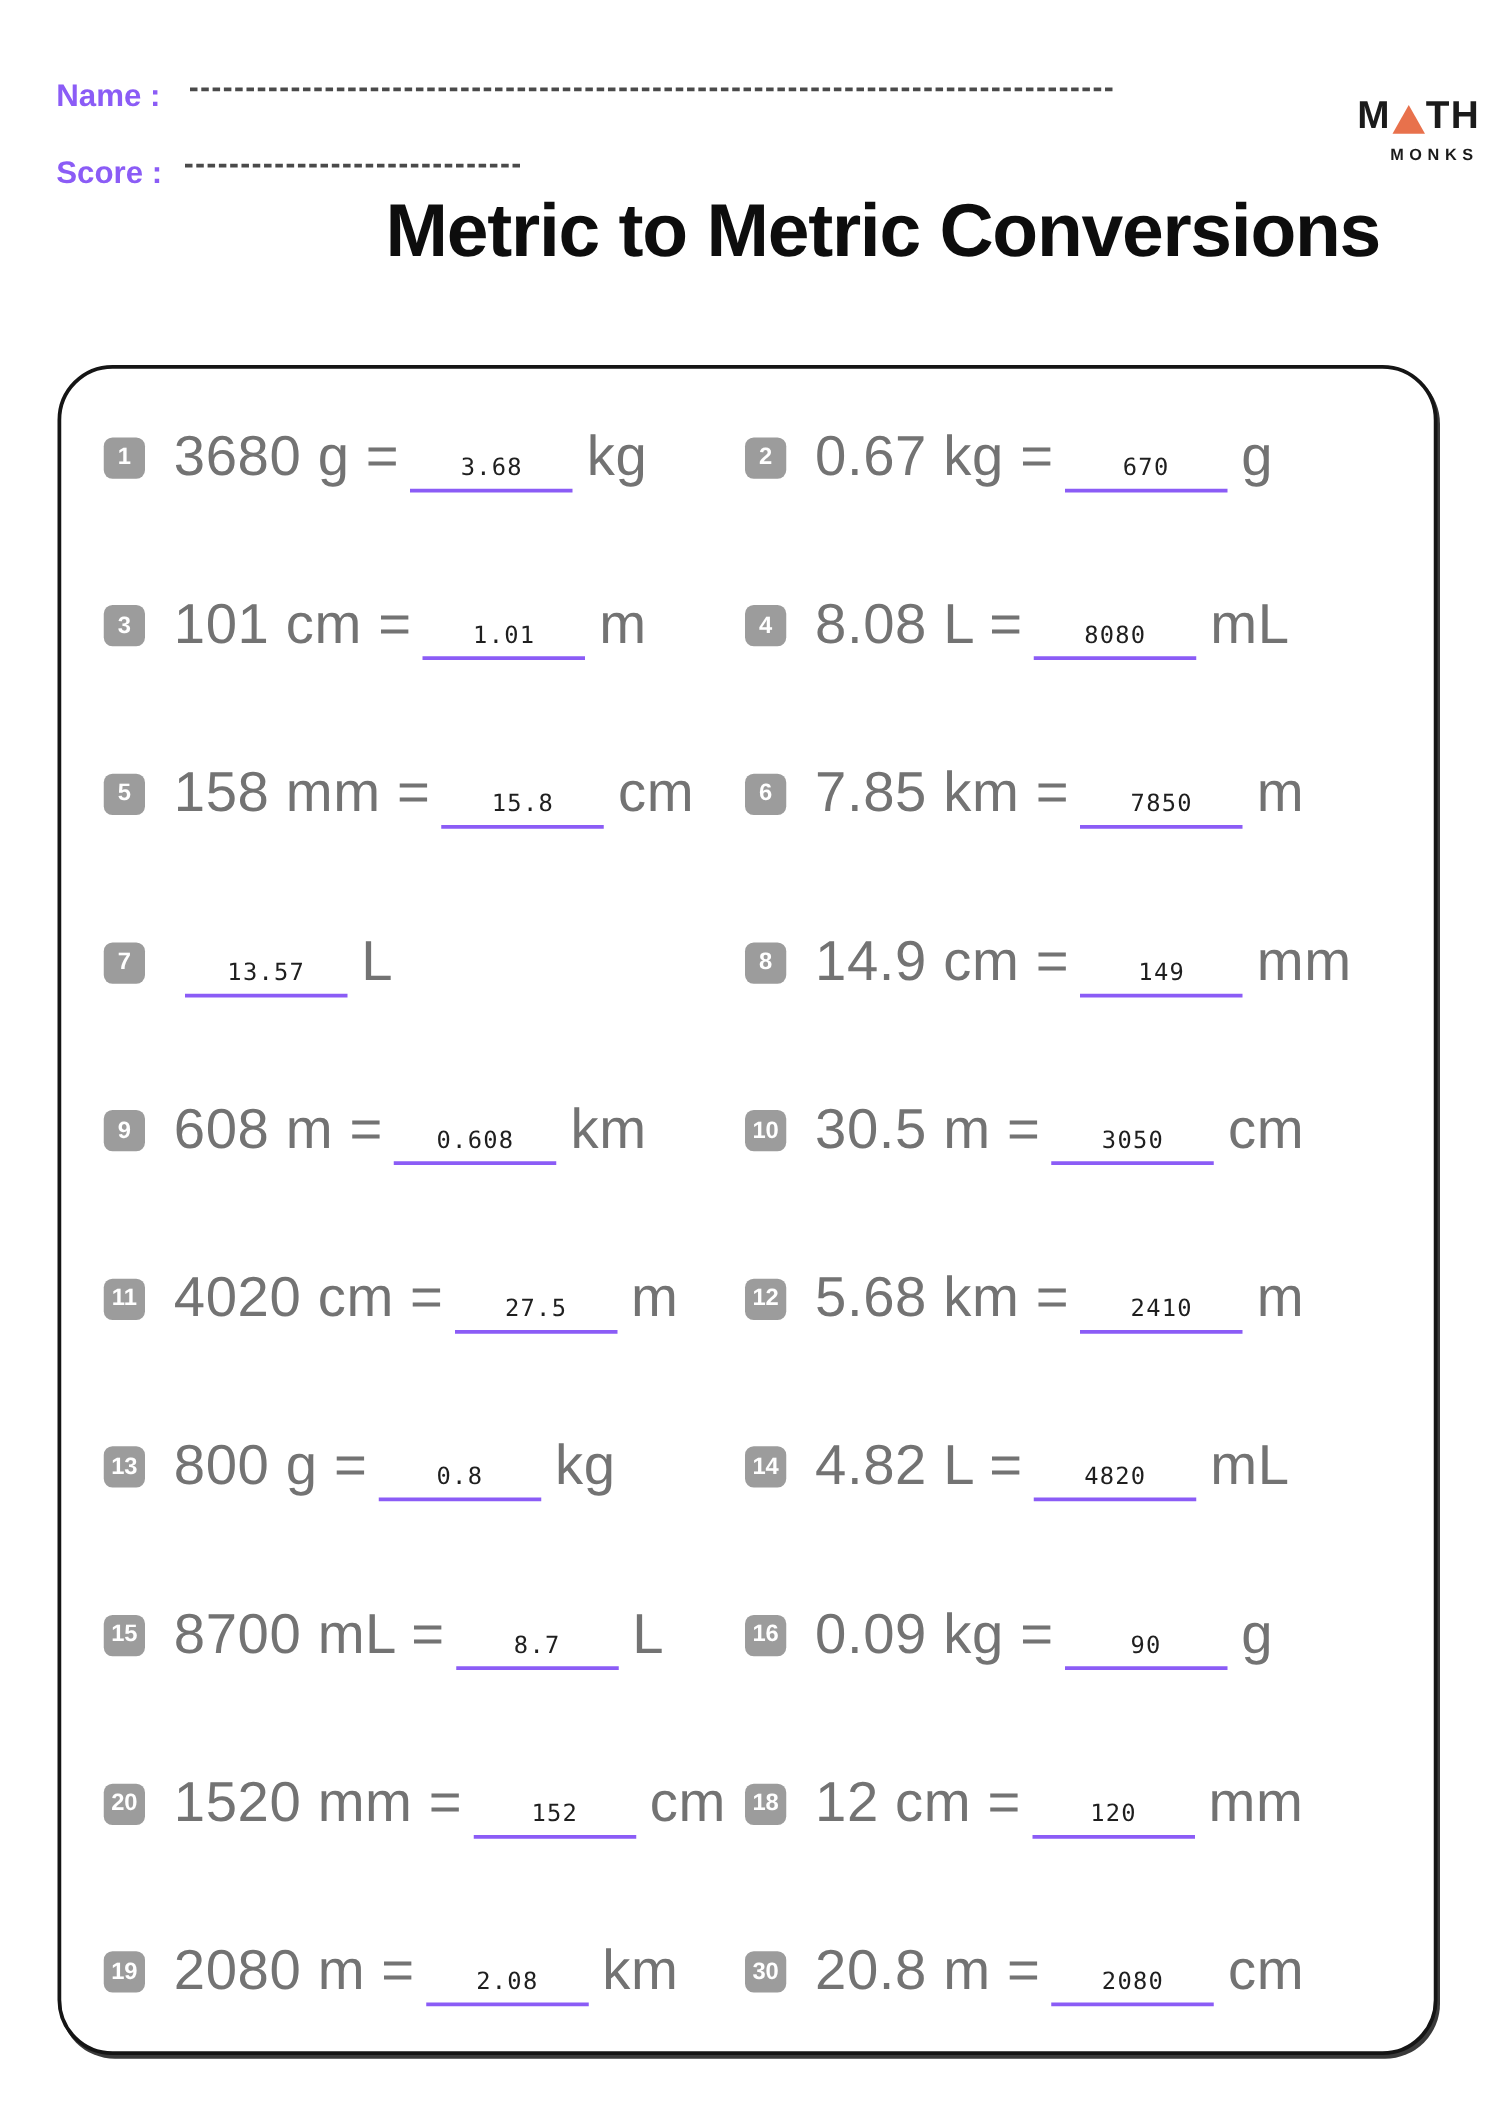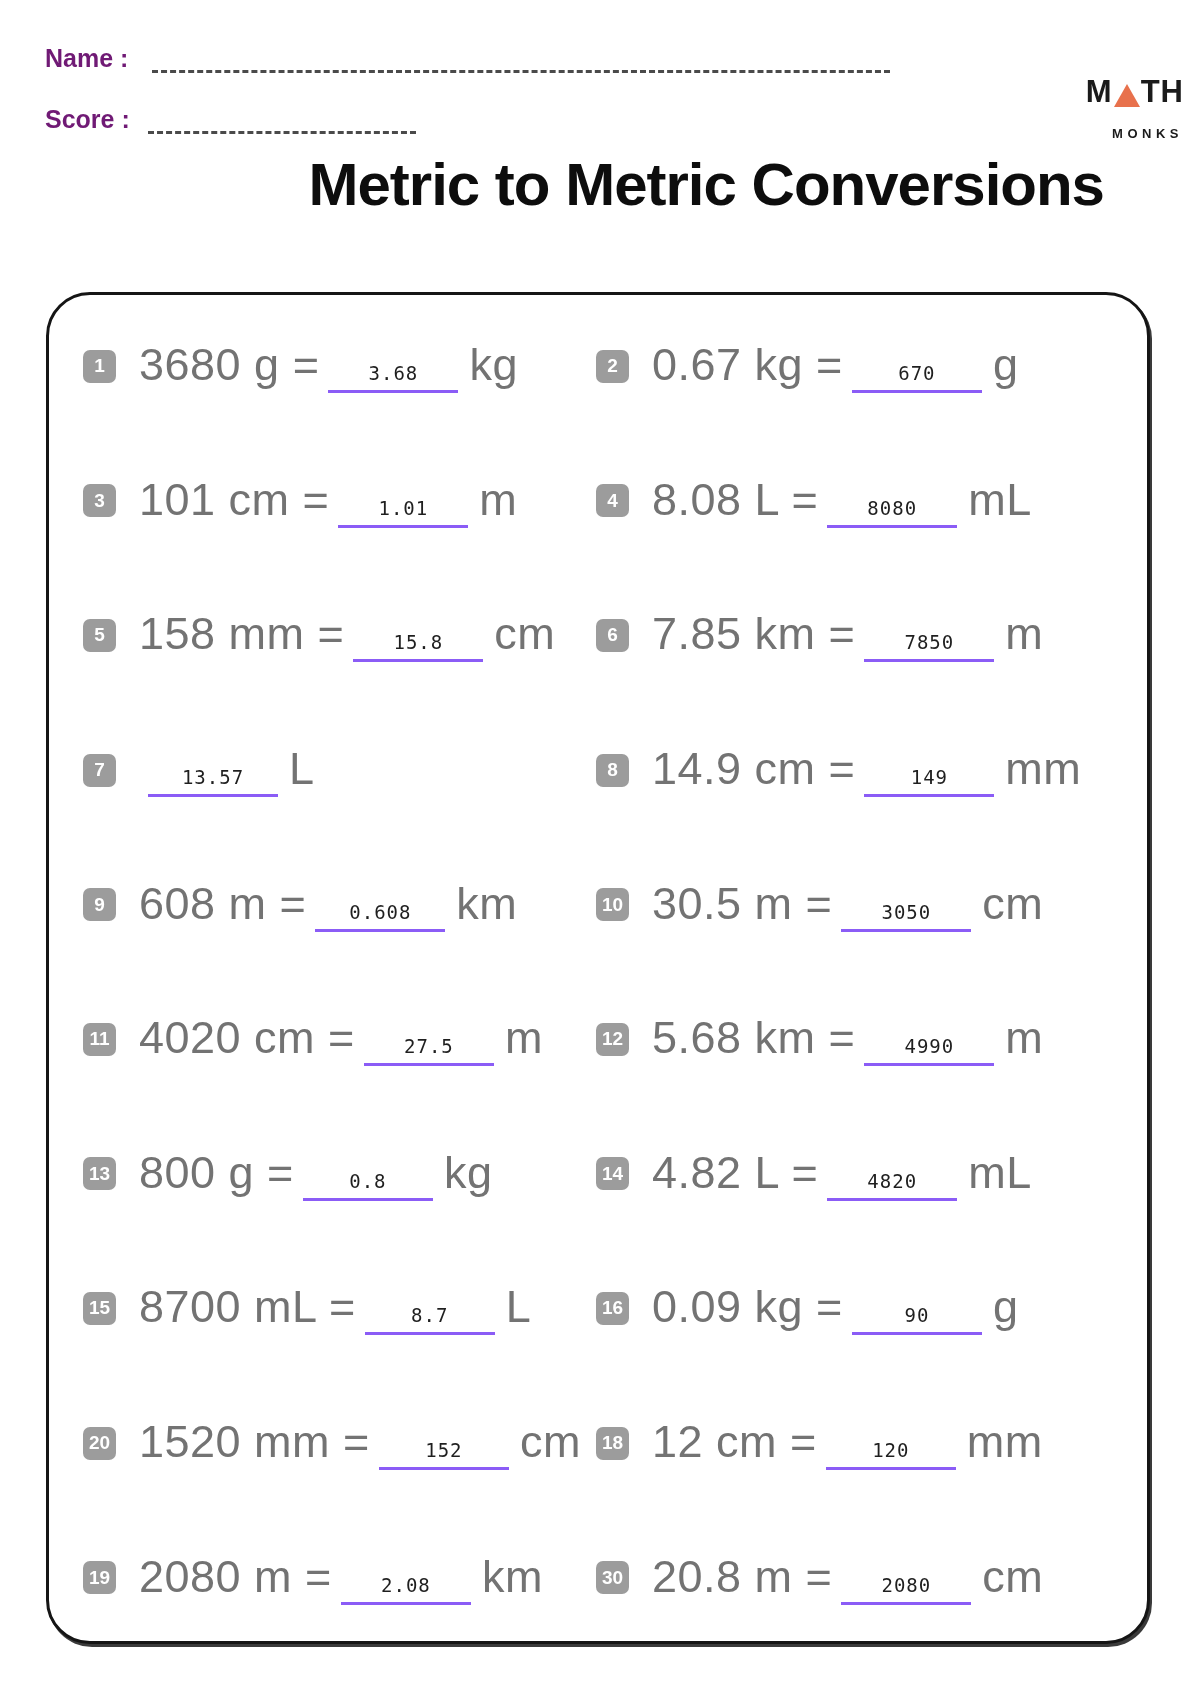--- a/index.html
+++ b/index.html
@@ -4,37 +4,37 @@
 <style>
   * { box-sizing: border-box; }
   html,body { margin:0; padding:0; }
   body {
     width:1200px; height:1696px; background:#ffffff;
     font-family:"Liberation Sans","DejaVu Sans",sans-serif;
     color:#1a1a1a; position:relative; overflow:hidden;
   }
 
   
-  .label { position:absolute; font-size:25px; font-weight:700; color:#701a75; }
+  .label { position:absolute; font-size:25px; font-weight:700; color:#8b5cf6;margin-top:19px; }
   #name-label  { top:44px;  left:45px; }
   #score-label { top:105px; left:45px;text-align:center; }
   .dashline { position:absolute; border-bottom:3px dashed #4a4a4a; height:26px; }
   #name-line  { top:47px;  left:152px; width:738px; }
   #score-line { top:108px; left:148px; width:268px; }
 
   
   .logo { position:absolute; top:76px; right:16px; text-align:right; }
   .logo-top { display:flex; align-items:flex-end; justify-content:flex-end; }
   .logo-letter { font-size:31px; font-weight:700; color:#1b1b1b; letter-spacing:1px; line-height:1; }
   .logo-tri {
     width:0; height:0; display:inline-block; margin:0 1px;
     border-left:13px solid transparent; border-right:13px solid transparent;
     border-bottom:23px solid #e8714c;
   }
-  .logo-sub { font-size:13px; font-weight:700; color:#1b1b1b; letter-spacing:4.5px; margin-top:19px; padding-right:1px; }
+  .logo-sub { font-size:13px; font-weight:700; color:#1b1b1b; letter-spacing:4.5px; margin-top:9px; padding-right:1px; }
 
   
   .title {
     position:absolute; top:150px; left:0; width:1104px; text-align:right;
     font-size:60px; font-weight:700; color:#0d0d0d; letter-spacing:-1px;
   }
 
   
   .sheet {
     position:absolute; left:46px; top:292px; width:1104px; height:1352px;
@@ -161,21 +161,21 @@
     <div class="problem">
       <span class="badge">11</span>
       <span class="q">4020 cm =</span>
       <span class="blank"><span class="ans">27.5</span></span>
       <span class="u">m</span>
     </div>
 
     <div class="problem">
       <span class="badge">12</span>
       <span class="q">5.68 km =</span>
-      <span class="blank"><span class="ans">4990</span></span>
+      <span class="blank"><span class="ans">2410</span></span>
       <span class="u">m</span>
     </div>
 
     <div class="problem">
       <span class="badge">13</span>
       <span class="q">800 g =</span>
       <span class="blank"><span class="ans">0.8</span></span>
       <span class="u">kg</span>
     </div>
 

